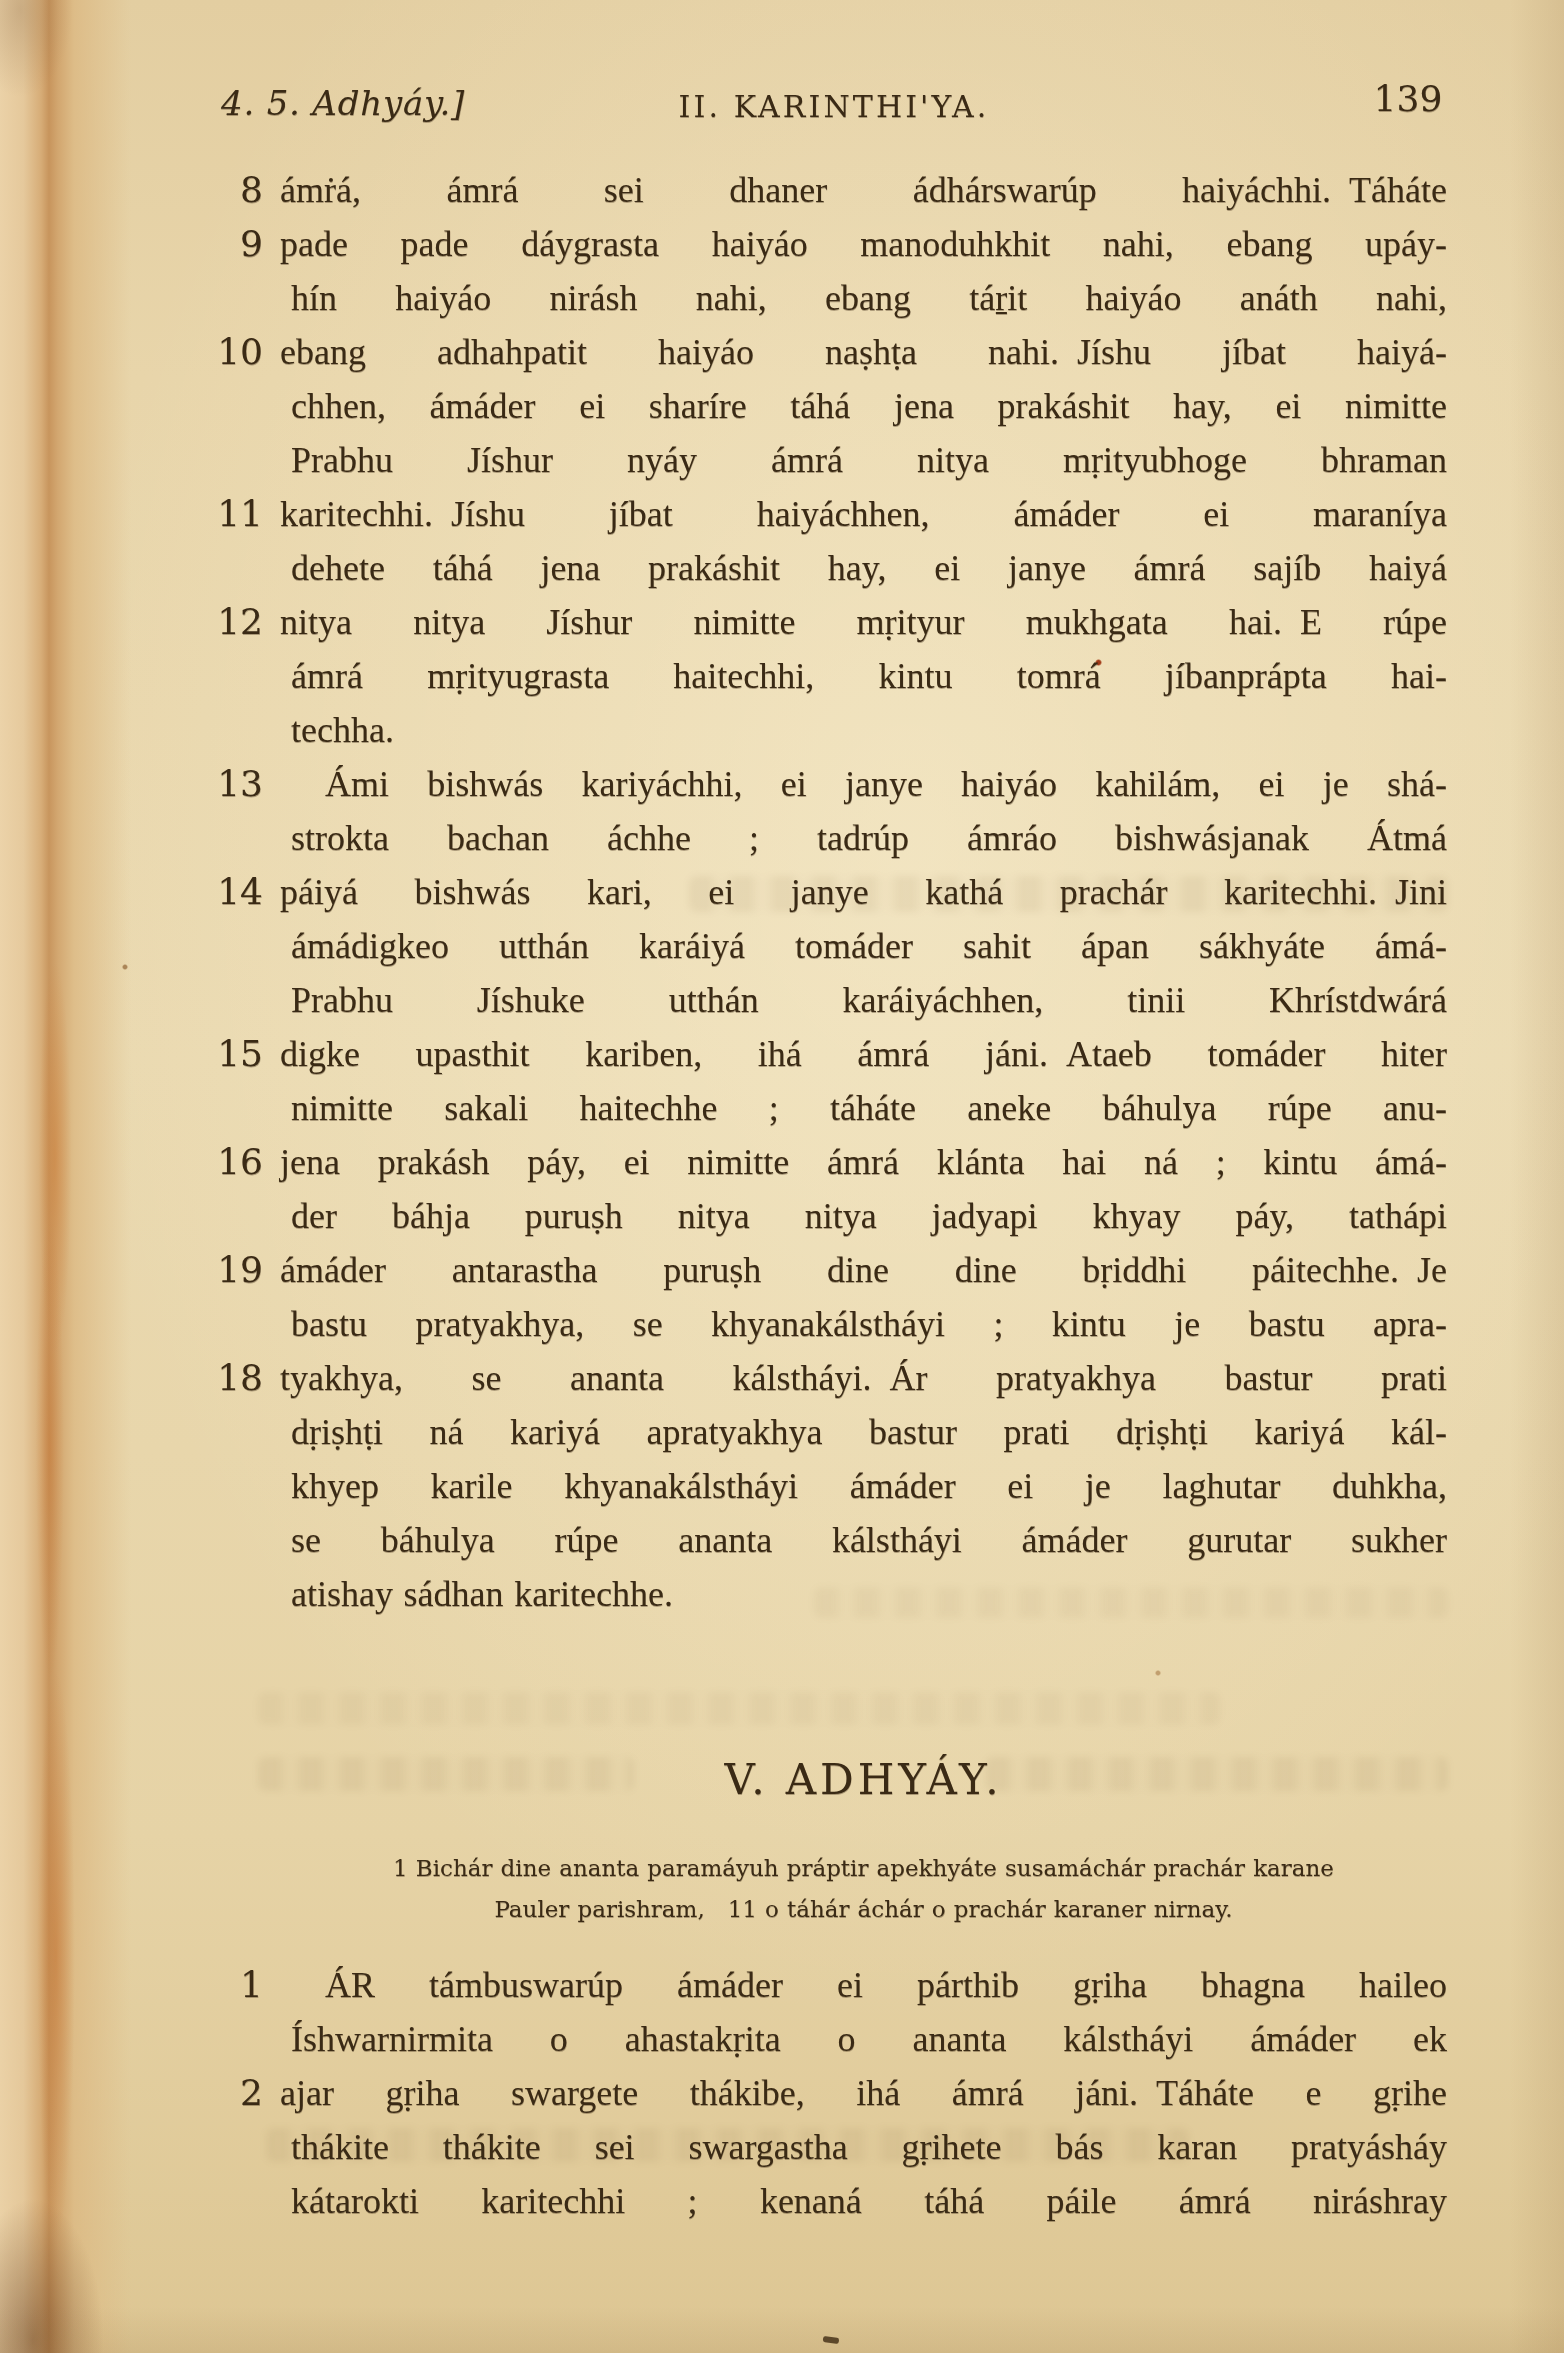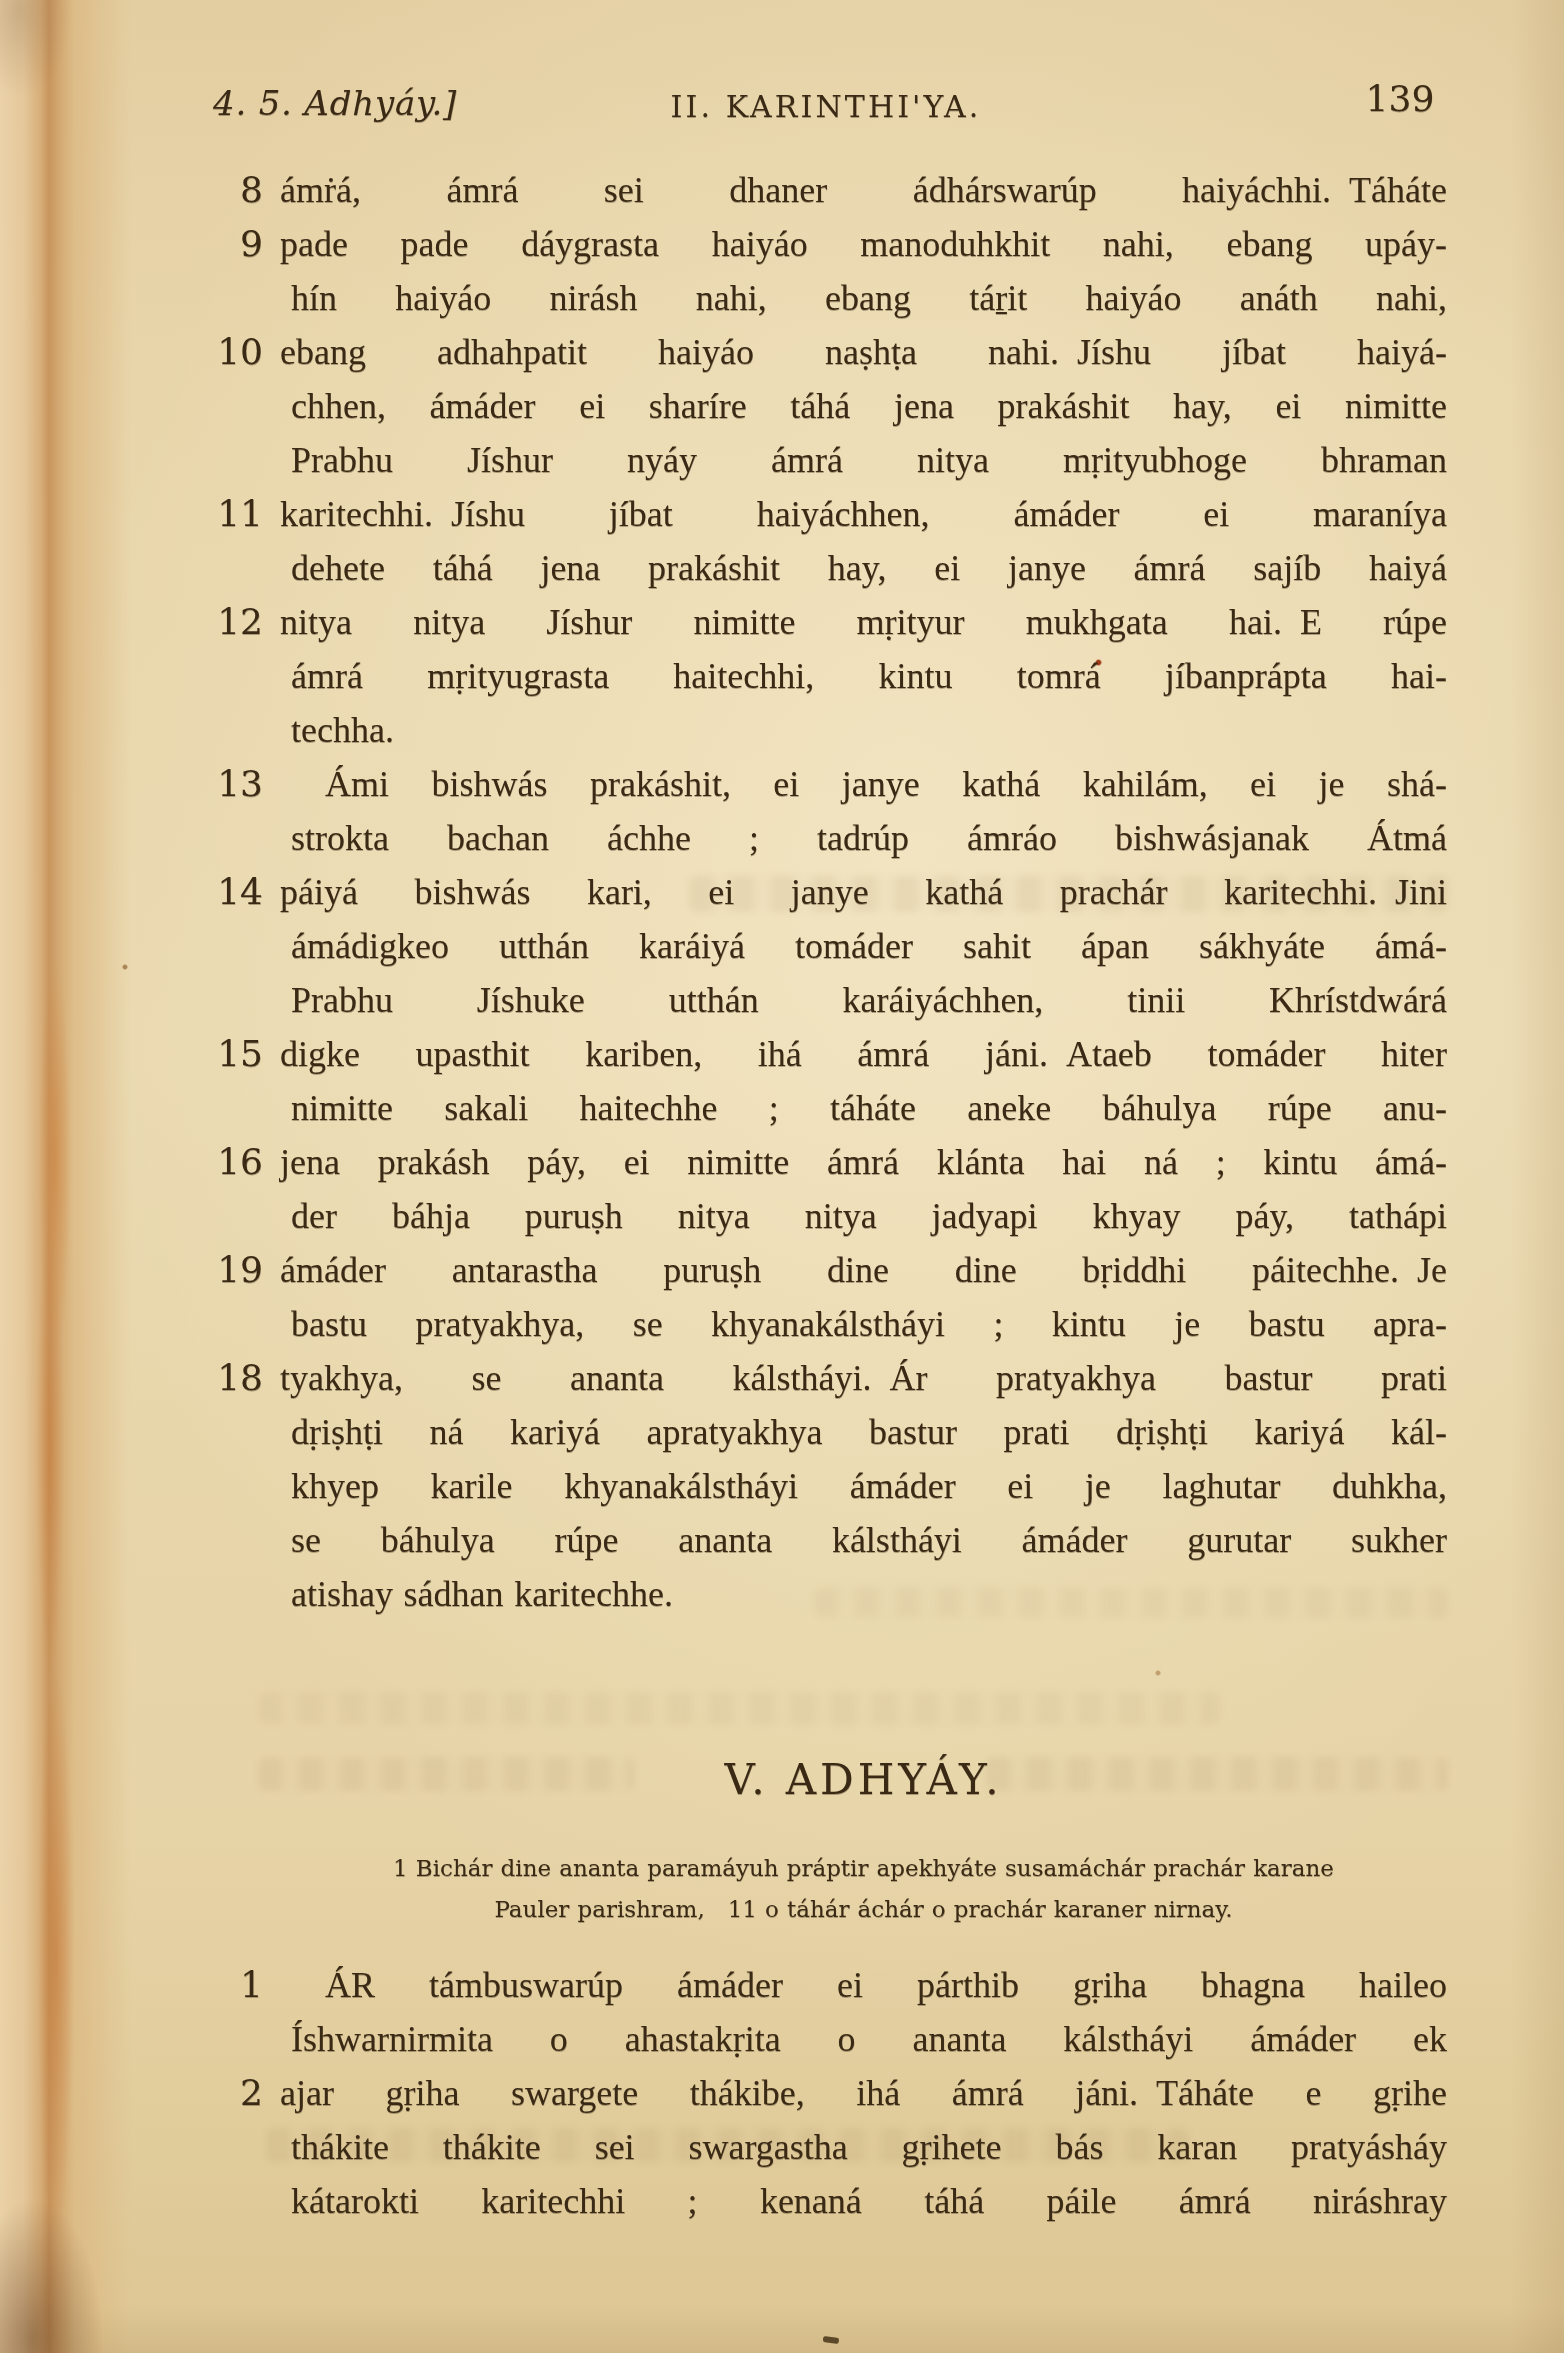--- a/index.html
+++ b/index.html
@@ -53,21 +53,21 @@
   
   .speck{position:absolute;border-radius:50%;}
   .s1{left:1095px;top:659px;width:7px;height:7px;background:radial-gradient(circle,#a23a17 0 40%,rgba(162,58,23,0) 75%);}
   .s2{left:122px;top:964px;width:6.3px;height:6.3px;background:radial-gradient(circle,#8a5a2a 0 40%,rgba(138,90,42,0) 75%);opacity:.65;}
   .s3{left:823px;top:2337px;width:15.6px;height:5.5px;background:#3f2a12;border-radius:2.3px;transform:rotate(8deg);opacity:.8;}
   .s4{left:1155px;top:1670px;width:5.5px;height:5.5px;background:radial-gradient(circle,#9a6630 0 40%,rgba(154,102,48,0) 75%);opacity:.5;}
 
   .ink{text-shadow:0.3px 0.5px 0.5px rgba(56,38,16,0.35);}
 
   
-  .header{position:absolute;left:213px;top:78px;width:1226px;height:56px;}
+  .header{position:absolute;left:221px;top:78px;width:1226px;height:56px;}
   .h-left{position:absolute;left:0;top:4.7px;font-style:italic;font-size:34px;letter-spacing:0.8px;}
   .h-center{position:absolute;left:50%;top:11px;transform:translateX(-50%);font-size:30px;letter-spacing:3.1px;white-space:nowrap;text-align:center;}
   .h-right{position:absolute;right:4.7px;top:0;font-size:36px;}
 
   
   .body{position:absolute;left:280px;width:1167px;font-size:36px;word-spacing:1.6px;}
   .ch4{top:163px;}
   .ch5{top:1958px;}
   .verse-line{position:relative;line-height:54px;height:54px;white-space:nowrap;}
   .verse-text{display:block;white-space:normal;text-align:justify;text-align-last:justify;font-family:Liberation Serif, serif;}
@@ -148,21 +148,21 @@
       <div class="verse-line continuation">
         <span class="verse-num"></span>
         <span class="verse-text">ámrá mṛityugrasta haitechhi, kintu tomrá jíbanprápta hai-</span>
       </div>
       <div class="verse-line no-justify continuation">
         <span class="verse-num"></span>
         <span class="verse-text">techha.</span>
       </div>
       <div class="verse-line para-indent">
         <span class="verse-num">13</span>
-        <span class="verse-text">Ámi bishwás prakáshit, ei janye kathá kahilám, ei je shá-</span>
+        <span class="verse-text">Ámi bishwás kariyáchhi, ei janye haiyáo kahilám, ei je shá-</span>
       </div>
       <div class="verse-line continuation">
         <span class="verse-num"></span>
         <span class="verse-text">strokta bachan áchhe ; tadrúp ámráo bishwásjanak Átmá</span>
       </div>
       <div class="verse-line">
         <span class="verse-num">14</span>
         <span class="verse-text">páiyá bishwás kari, ei janye kathá prachár karitechhi. Jini</span>
       </div>
       <div class="verse-line continuation">

